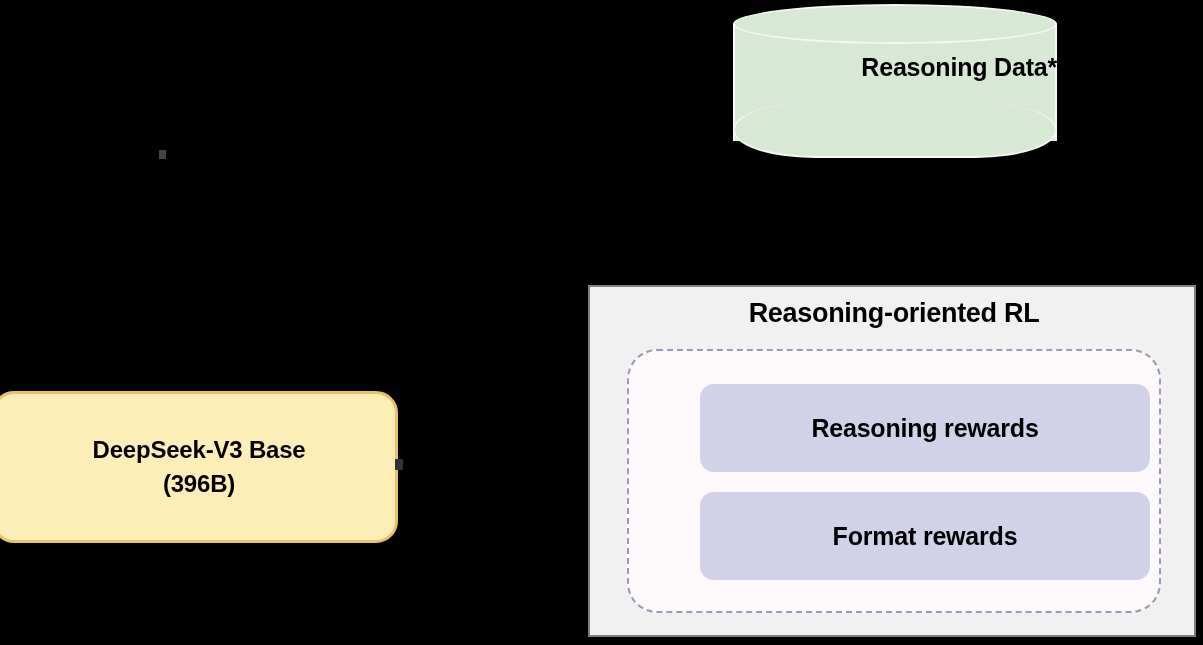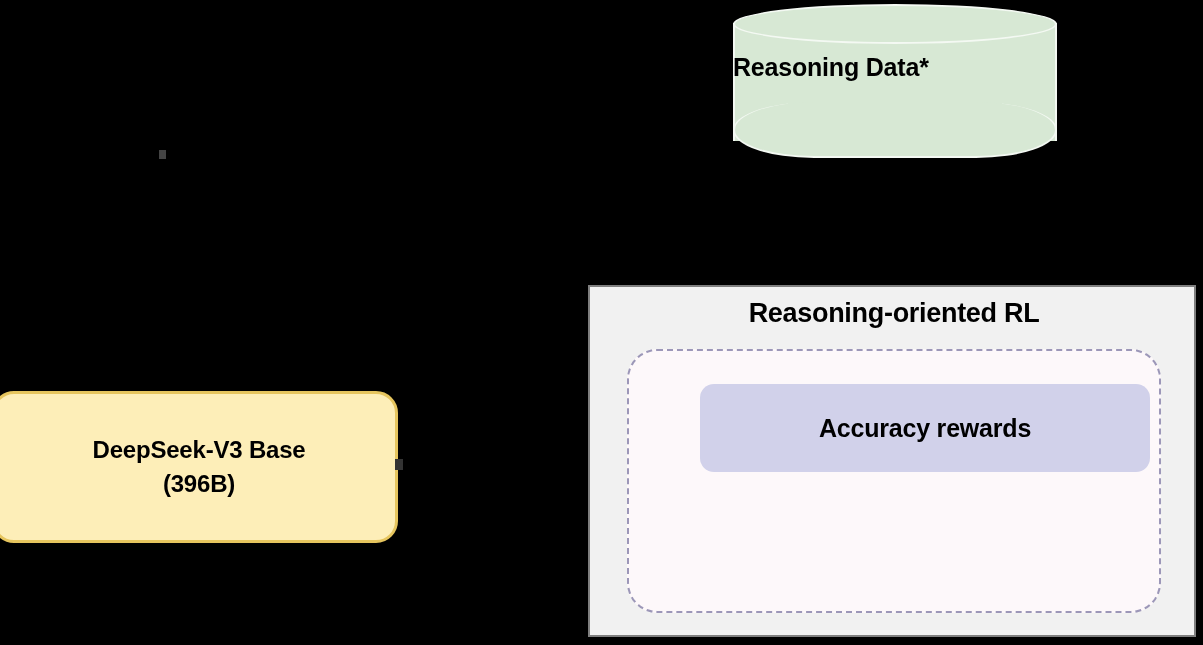--- a/index.html
+++ b/index.html
@@ -66,21 +66,21 @@
     background: #d7e8d4;
     border: 2px solid #f4f9f3;
     border-radius: 50%;
     box-sizing: border-box;
   }
   .cyl-label {
     position: absolute;
     left: 0;
     top: 46px;
     width: 324px;
-    text-align: left;
+    text-align: right;
     color: #000000;
     font-size: 25px;
     font-weight: bold;
     line-height: 34px;
     z-index: 5;
     letter-spacing: -0.2px;
   }
   .cyl-stub {
     position: absolute;
     left: 159px;
@@ -198,18 +198,21 @@
       <div>DeepSeek-V3 Base</div>
       <div>(396B)</div>
     </div>
   </div>
   <div class="base-stub"></div>
 
   <div class="rl-panel">
     <div class="rl-title">Reasoning-oriented RL</div>
     <div class="rl-dashed">
       <div class="reward-box r1">
-        <span class="reward-label">Accuracy rewards</span>
+        <span class="reward-label">Reasoning rewards</span>
+      </div>
+      <div class="reward-box r2">
+        <span class="reward-label">Format rewards</span>
       </div>
     </div>
   </div>
 
 </div>
 
 </body></html>

